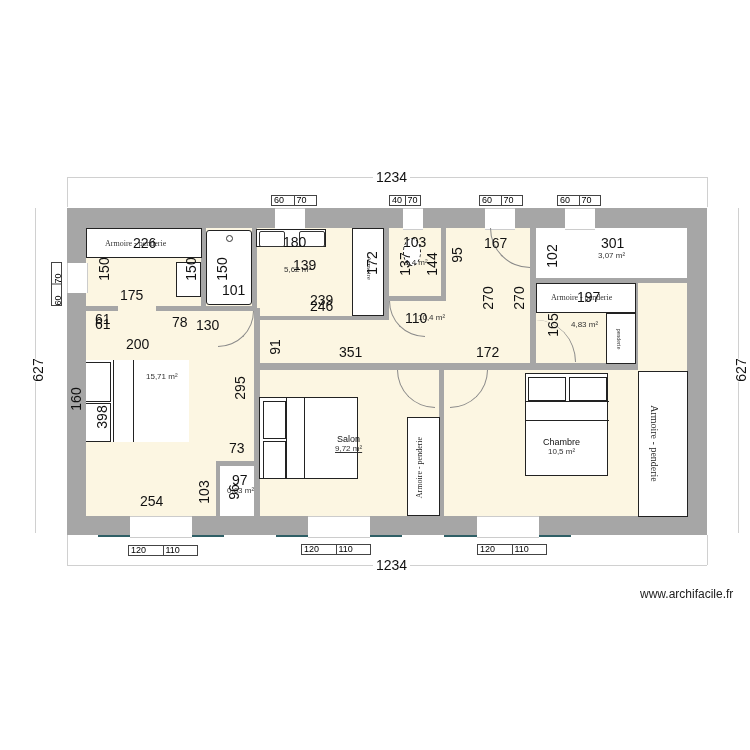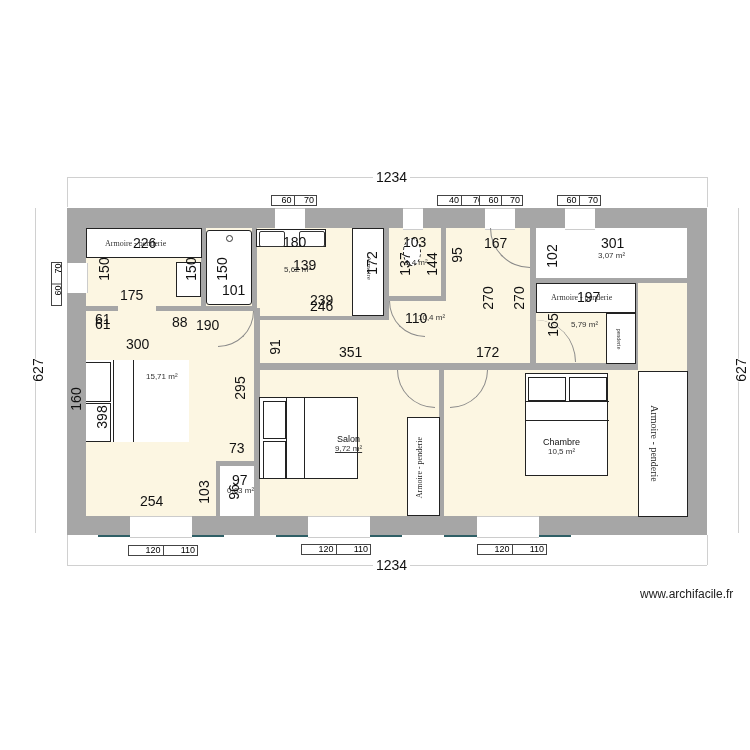--- a/index.html
+++ b/index.html
@@ -9,21 +9,21 @@
   .floor { position:absolute; background:#fcf6e2; }
   .white { position:absolute; background:#ffffff; }
   .furn { position:absolute; background:#ffffff; border:1px solid #222; box-sizing:border-box; }
   .dim { position:absolute; font-size:14px; color:#111; line-height:14px; white-space:nowrap; }
   .dimv { position:absolute; font-size:14px; color:#111; line-height:14px; white-space:nowrap; transform:rotate(-90deg); transform-origin:center center; }
   .area { position:absolute; font-size:8px; color:#333; white-space:nowrap; }
   .rname { position:absolute; font-size:9px; color:#111; white-space:nowrap; }
   .serif { font-family:"Liberation Serif", serif; }
   .ext-line { position:absolute; background:#d0d0d0; }
   .box-lbl { position:absolute; display:flex; border:1px solid #444; background:#fff; font-size:9px; line-height:9px; box-sizing:border-box; }
-  .box-lbl span { display:block; text-align:right; border-right:1px solid #444; padding:0 2px; }
+  .box-lbl span { display:block; text-align:left; border-right:1px solid #444; padding:0 2px; }
   .box-lbl span:last-child { border-right:none; }
   .winpane { position:absolute; background:#ffffff; border-top:1px solid #ccc; border-bottom:1px solid #ccc; }
   .sill { position:absolute; background:#2f5f66; height:2px; }
   .door-arc { position:absolute; border:1px solid #888; box-sizing:border-box; }
 </style>
 </head>
 <body>
 
 <div class="ext-line" style="left:67px;top:177px;width:640px;height:1px;"></div>
 <div class="ext-line" style="left:67px;top:177px;width:1px;height:30px;"></div>
@@ -69,21 +69,21 @@
 <div class="wall" style="left:216px;top:461px;width:40px;height:5px;"></div>
 <div class="wall" style="left:216px;top:461px;width:4px;height:55px;"></div>
 
 <div class="white" style="left:220px;top:466px;width:34px;height:50px;"></div>
 
 <div class="box-lbl" style="left:271px;top:195px;width:46px;height:11px;">
   <span style="width:20px;">60</span>
   <span style="width:20px;">70</span>
 </div>
 <div class="winpane" style="left:275px;top:208px;width:30px;height:20px;"></div>
-<div class="box-lbl" style="left:389px;top:195px;width:53px;height:11px;margin-left:48px;">
+<div class="box-lbl" style="left:389px;top:195px;width:32px;height:11px;">
   <span style="width:19px;">40</span>
   <span style="width:19px;">70</span>
 </div>
 <div class="winpane" style="left:403px;top:208px;width:20px;height:20px;"></div>
 <div class="box-lbl" style="left:479px;top:195px;width:44px;height:11px;">
   <span style="width:19px;">60</span>
   <span style="width:19px;">70</span>
 </div>
 <div class="winpane" style="left:485px;top:208px;width:30px;height:20px;"></div>
 <div class="box-lbl" style="left:557px;top:195px;width:44px;height:11px;">
@@ -171,38 +171,38 @@
 <div class="door-arc" style="left:490px;top:228px;width:40px;height:40px;border-top:none;border-right:none;border-radius:0 0 0 100%;"></div>
 <div class="door-arc" style="left:536px;top:320px;width:40px;height:42px;border-top:none;border-left:none;border-radius:0 100% 0 0;border-bottom:none;"></div>
 <div class="door-arc" style="left:397px;top:370px;width:38px;height:38px;border-top:none;border-right:none;border-radius:0 0 0 100%;"></div>
 <div class="door-arc" style="left:450px;top:370px;width:38px;height:38px;border-top:none;border-left:none;border-radius:0 0 100% 0;"></div>
 
 <div class="area" style="left:146px;top:372px;">15,71 m²</div>
 <div class="area" style="left:284px;top:265px;">5,62 m²</div>
 <div class="area" style="left:405px;top:258px;">1,4 m²</div>
 <div class="area" style="left:418px;top:313px;">10,4 m²</div>
 <div class="area" style="left:598px;top:251px;">3,07 m²</div>
-<div class="area" style="left:571px;top:320px;">5,79 m²</div>
+<div class="area" style="left:571px;top:320px;">4,83 m²</div>
 <div class="area" style="left:227px;top:486px;">0,63 m²</div>
 <div class="rname" style="left:337px;top:434px;">Salon</div>
 <div class="area" style="left:335px;top:444px;text-decoration:underline;">9,72 m²</div>
 <div class="rname" style="left:543px;top:437px;">Chambre</div>
 <div class="area" style="left:548px;top:447px;">10,5 m²</div>
 
 <div class="dim" style="left:133px;top:236px;">226</div>
 <div class="dimv" style="left:92px;top:262px;">150</div>
 <div class="dimv" style="left:179px;top:262px;">150</div>
 <div class="dimv" style="left:210px;top:262px;">150</div>
 <div class="dim" style="left:222px;top:283px;">101</div>
 <div class="dim" style="left:120px;top:288px;">175</div>
 <div class="dim" style="left:95px;top:312px;">61</div>
 <div class="dim" style="left:95px;top:317px;">61</div>
-<div class="dim" style="left:172px;top:315px;">88</div>
-<div class="dim" style="left:196px;top:318px;">190</div>
-<div class="dim" style="left:126px;top:337px;">300</div>
+<div class="dim" style="left:172px;top:315px;">78</div>
+<div class="dim" style="left:196px;top:318px;">130</div>
+<div class="dim" style="left:126px;top:337px;">200</div>
 <div class="dimv" style="left:90px;top:410px;">398</div>
 <div class="dimv" style="left:228px;top:381px;">295</div>
 <div class="dim" style="left:229px;top:441px;">73</div>
 <div class="dim" style="left:232px;top:473px;">97</div>
 <div class="dimv" style="left:226px;top:485px;">96</div>
 <div class="dimv" style="left:192px;top:485px;">103</div>
 <div class="dim" style="left:140px;top:494px;">254</div>
 <div class="dimv" style="left:64px;top:392px;">160</div>
 
 <div class="dim" style="left:283px;top:235px;">180</div>

